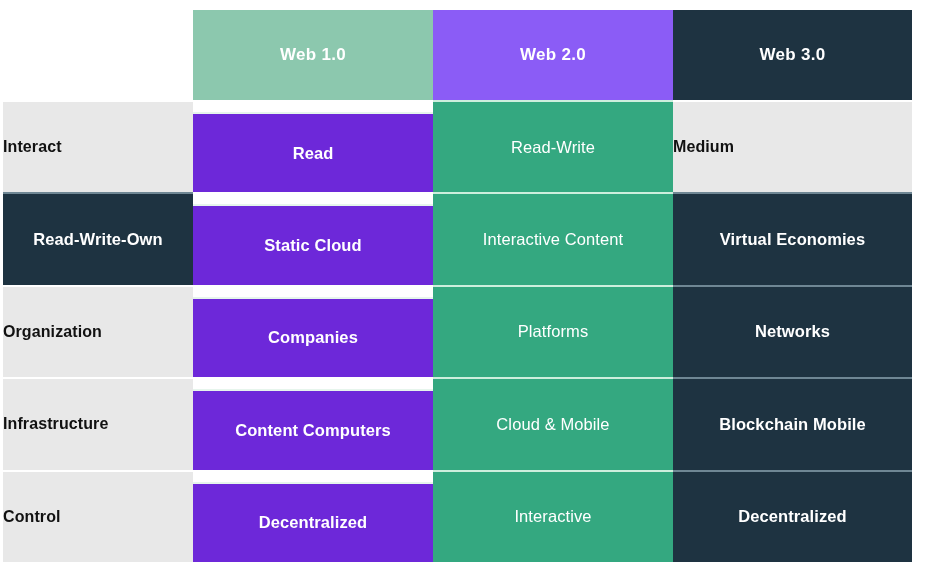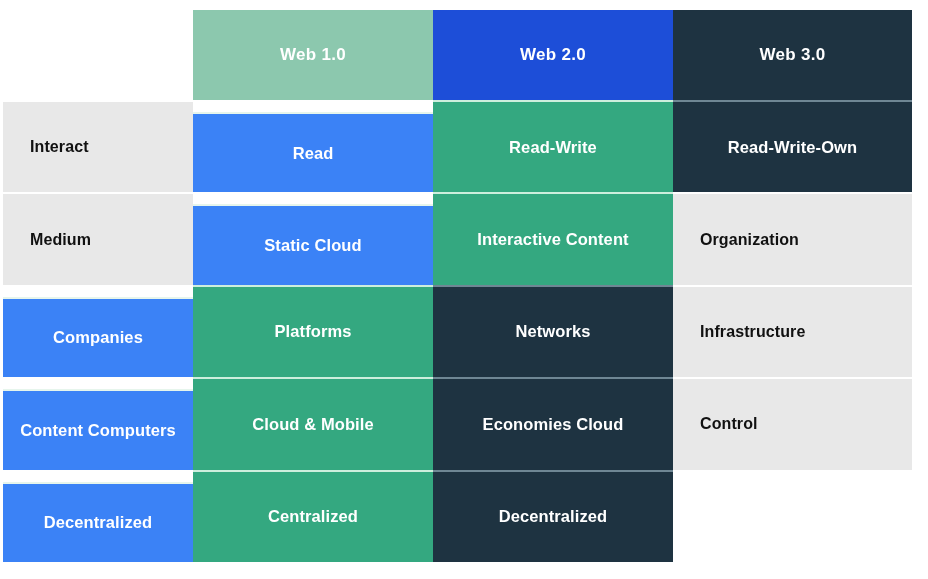--- a/index.html
+++ b/index.html
@@ -43,46 +43,45 @@
     background: #ffffff;
   }
   
   .head {
     font-weight: bold;
     color: #ffffff;
     font-size: 17px;
     letter-spacing: 0.3px;
   }
   .head-c1 { background: #8cc8ae; }
-  .head-c2 { background: #1d4ed8; }
+  .head-c2 { background: #8b5cf6; }
   .head-c3 { background: #1e3341; }
 
   
   .rowlabel {
     background: #e8e8e8;
     color: #111111;
     font-weight: bold;
     font-size: 16px;
     justify-content: flex-start;
-    padding-left: 27px;
     border-top: 2px solid #ffffff;
     letter-spacing: 0.1px;
   }
   
   .c1 {
-    background: #3b82f6;
+    background: #6d28d9;
     color: #ffffff;
     font-weight: bold;
     border-top: 2px solid #e6f5ec;
     margin-top: 12px;
   }
   .c2 {
     background: #34a880;
     color: #ffffff;
-    font-weight: bold;
+    font-weight: normal;
     border-top: 2px solid #cdeedd;
   }
   .c3 {
     background: #1e3341;
     color: #ffffff;
     font-weight: bold;
     border-top: 2px solid #6f8794;
   }
 </style>
 </head>
@@ -92,35 +91,36 @@
   <div class="comparison-table">
 
     <div class="cell corner"></div>
     <div class="cell head head-c1">Web 1.0</div>
     <div class="cell head head-c2">Web 2.0</div>
     <div class="cell head head-c3">Web 3.0</div>
 
     <div class="cell rowlabel first-data-label">Interact</div>
     <div class="cell c1">Read</div>
     <div class="cell c2">Read-Write</div>
+    <div class="cell rowlabel">Medium</div>
+
     <div class="cell c3">Read-Write-Own</div>
-
-    <div class="cell rowlabel">Medium</div>
     <div class="cell c1">Static Cloud</div>
     <div class="cell c2">Interactive Content</div>
+    <div class="cell c3">Virtual Economies</div>
 
     <div class="cell rowlabel">Organization</div>
     <div class="cell c1">Companies</div>
     <div class="cell c2">Platforms</div>
     <div class="cell c3">Networks</div>
 
     <div class="cell rowlabel">Infrastructure</div>
     <div class="cell c1">Content Computers</div>
     <div class="cell c2">Cloud &amp; Mobile</div>
-    <div class="cell c3">Economies Cloud</div>
+    <div class="cell c3">Blockchain Mobile</div>
 
     <div class="cell rowlabel">Control</div>
     <div class="cell c1">Decentralized</div>
-    <div class="cell c2">Centralized</div>
+    <div class="cell c2">Interactive</div>
     <div class="cell c3">Decentralized</div>
 
   </div>
 </div>
 
 </body></html>

